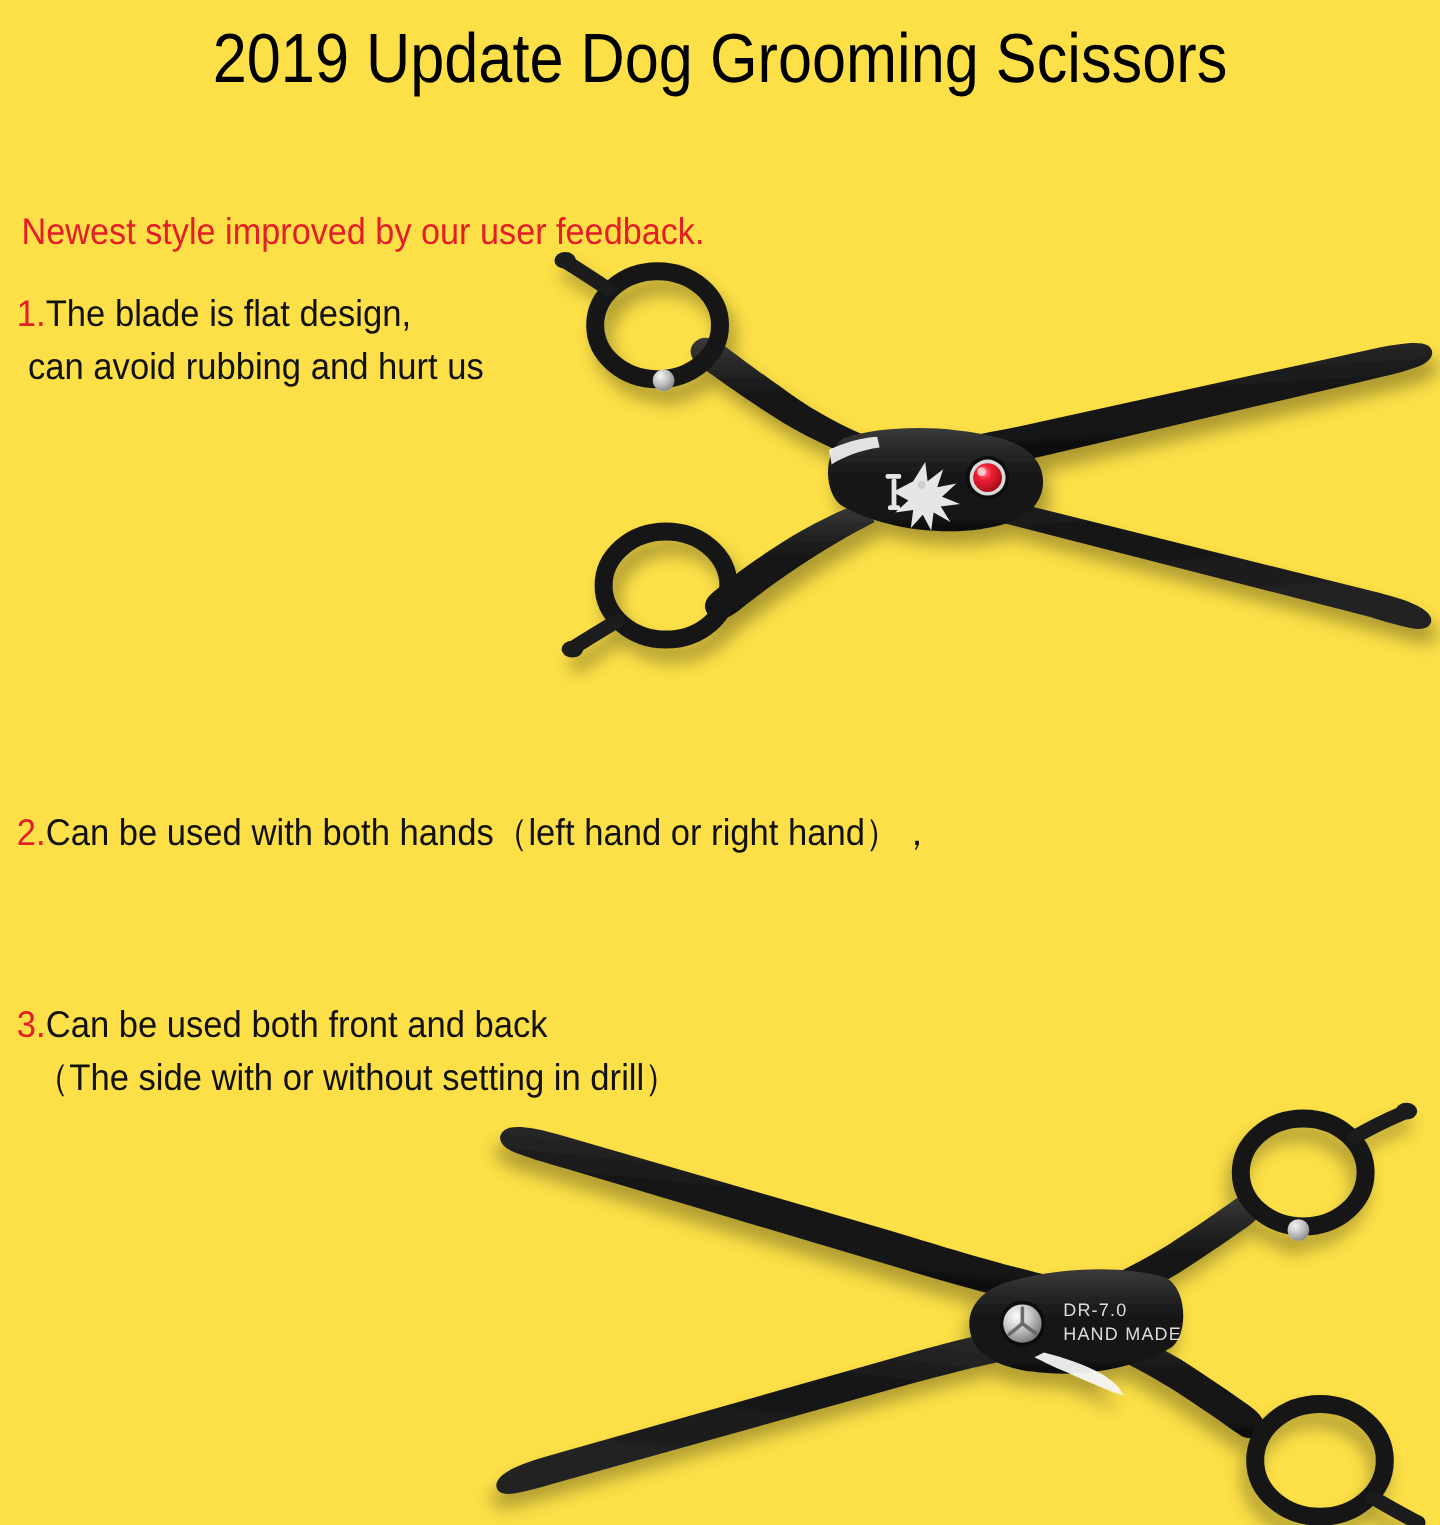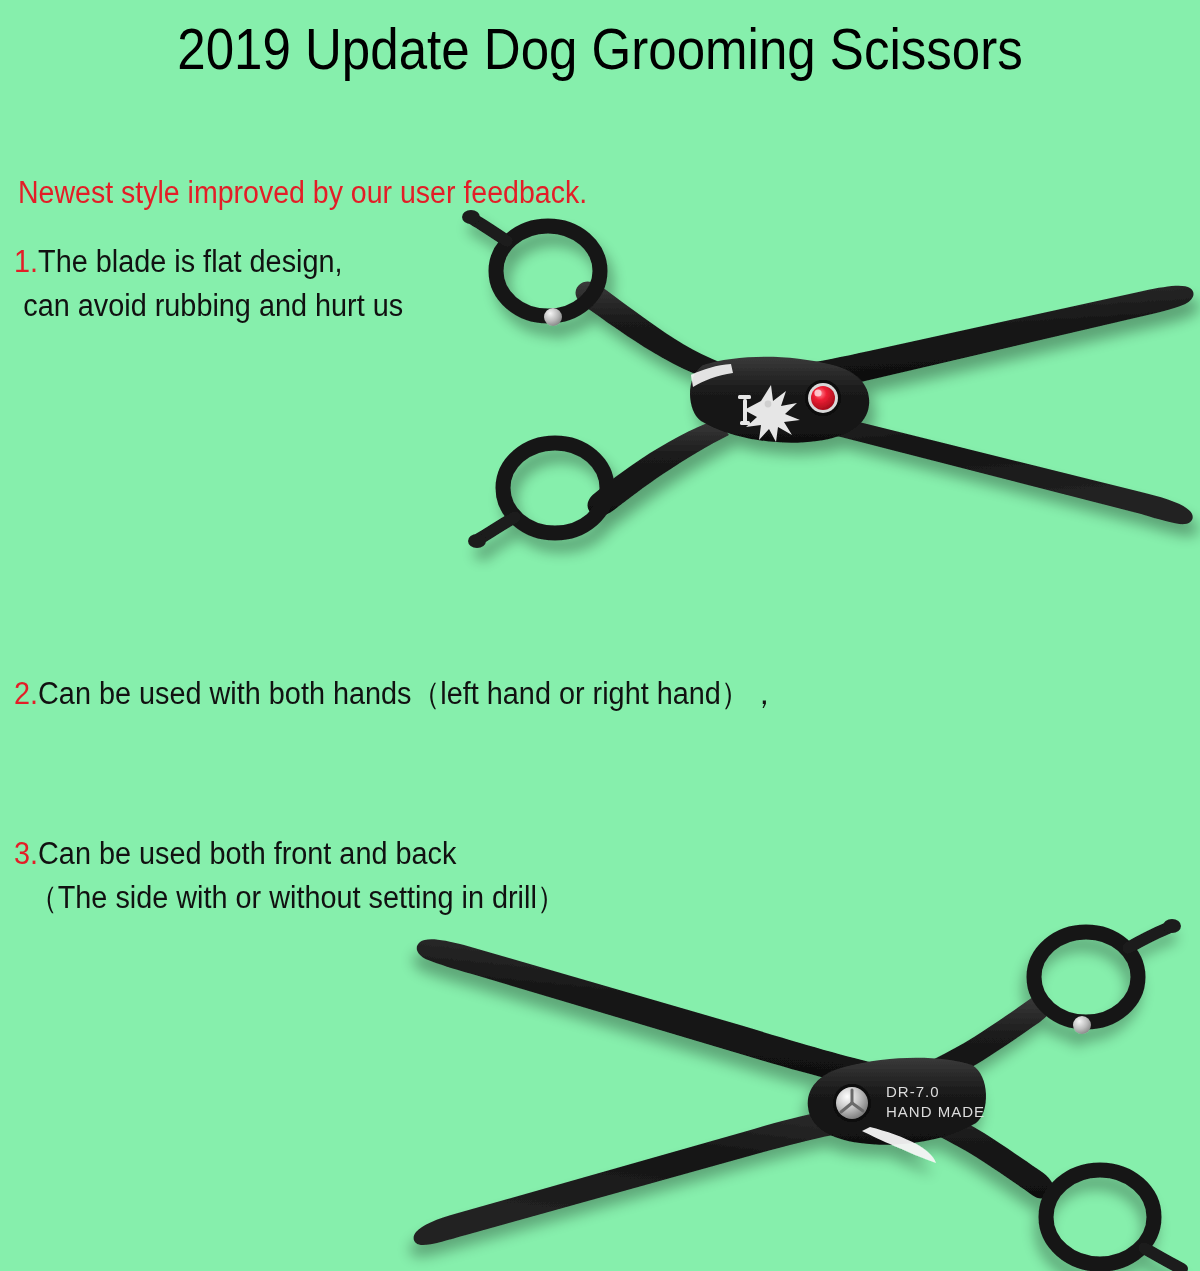--- a/index.html
+++ b/index.html
@@ -8,21 +8,21 @@
     background: #ffffff;
   }
   body {
     font-family: "Liberation Sans", sans-serif;
     -webkit-font-smoothing: antialiased;
   }
   #page {
     position: relative;
     width: 1200px;
     height: 1271px;
-    background: #86efac;
+    background: #fde047;
     overflow: hidden;
   }
 
   
   .title {
     position: absolute;
     left: 0;
     top: 14px;
     width: 1200px;
     text-align: center;

